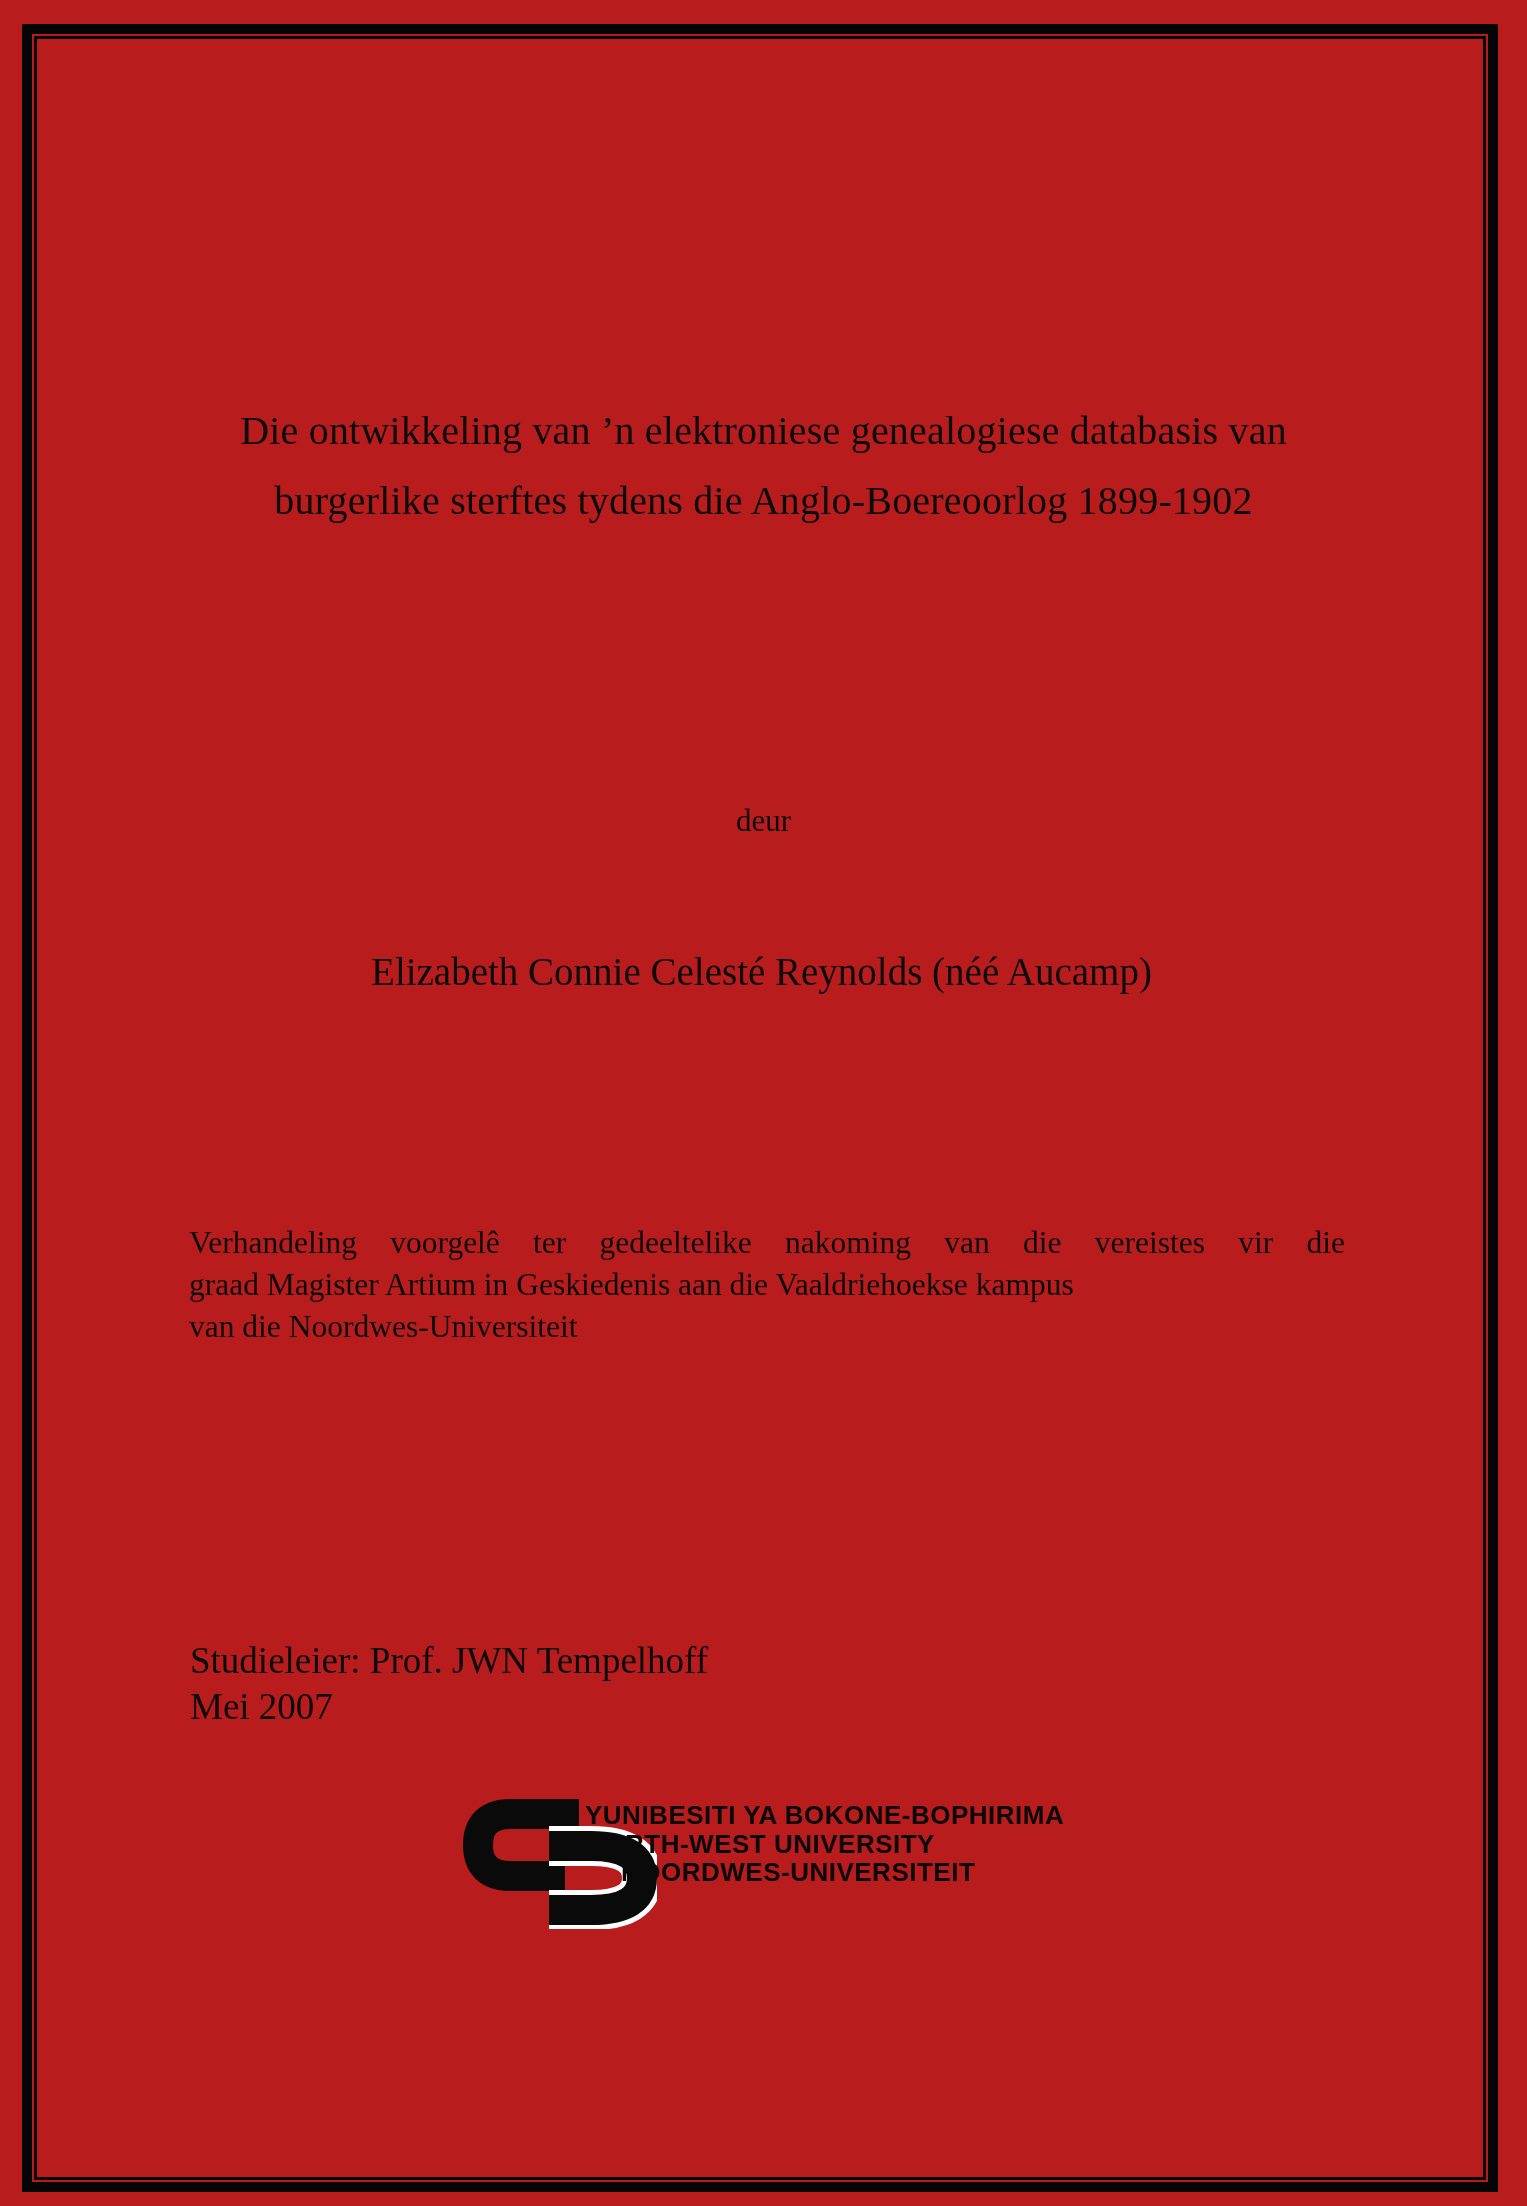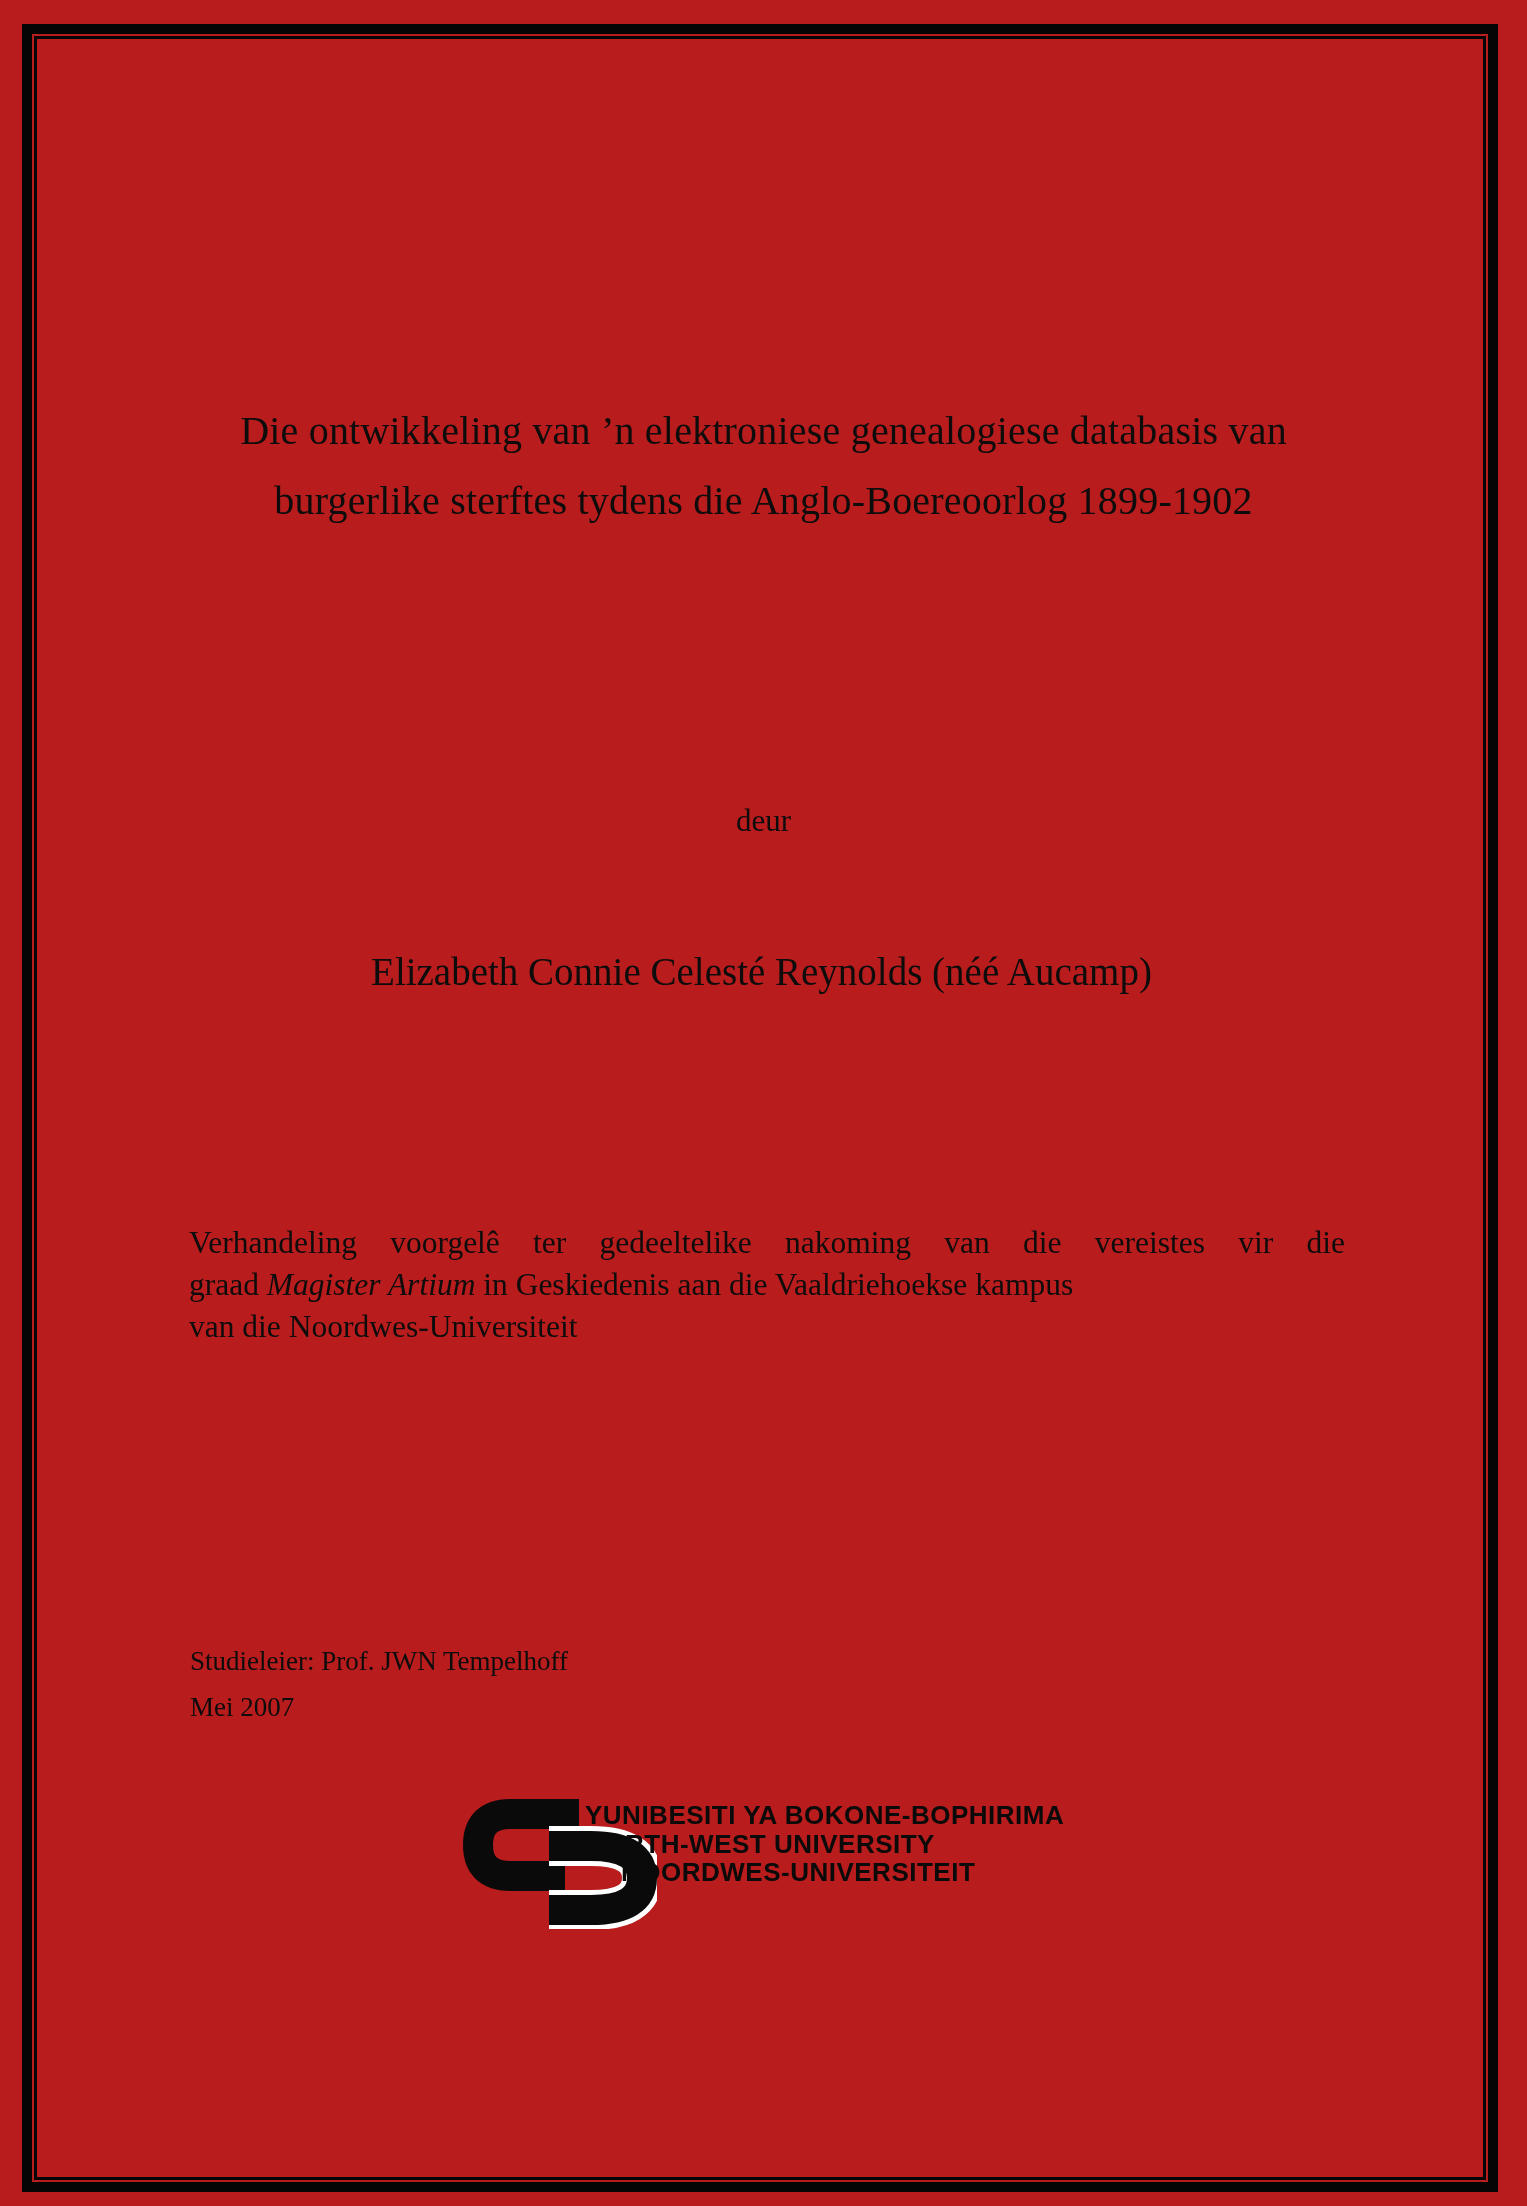--- a/index.html
+++ b/index.html
@@ -64,28 +64,27 @@
     top: 1222px;
     width: 1156px;
     font-size: 31.5px;
     line-height: 42px;
   }
   .description .justified {
     text-align: justify;
     text-align-last: justify;
   }
   .description .italic {
-    font-style: italic;
     text-align: right;
   }
   .supervisor-block {
     position: absolute;
     left: 190px;
     top: 1638px;
-    font-size: 27px;
+    font-size: 37px;
     line-height: 46px;
     font-family: Liberation Serif, serif;
   }
   .logo-mark {
     position: absolute;
     left: 461px;
     top: 1797px;
     width: 196px;
     height: 132px;
   }

